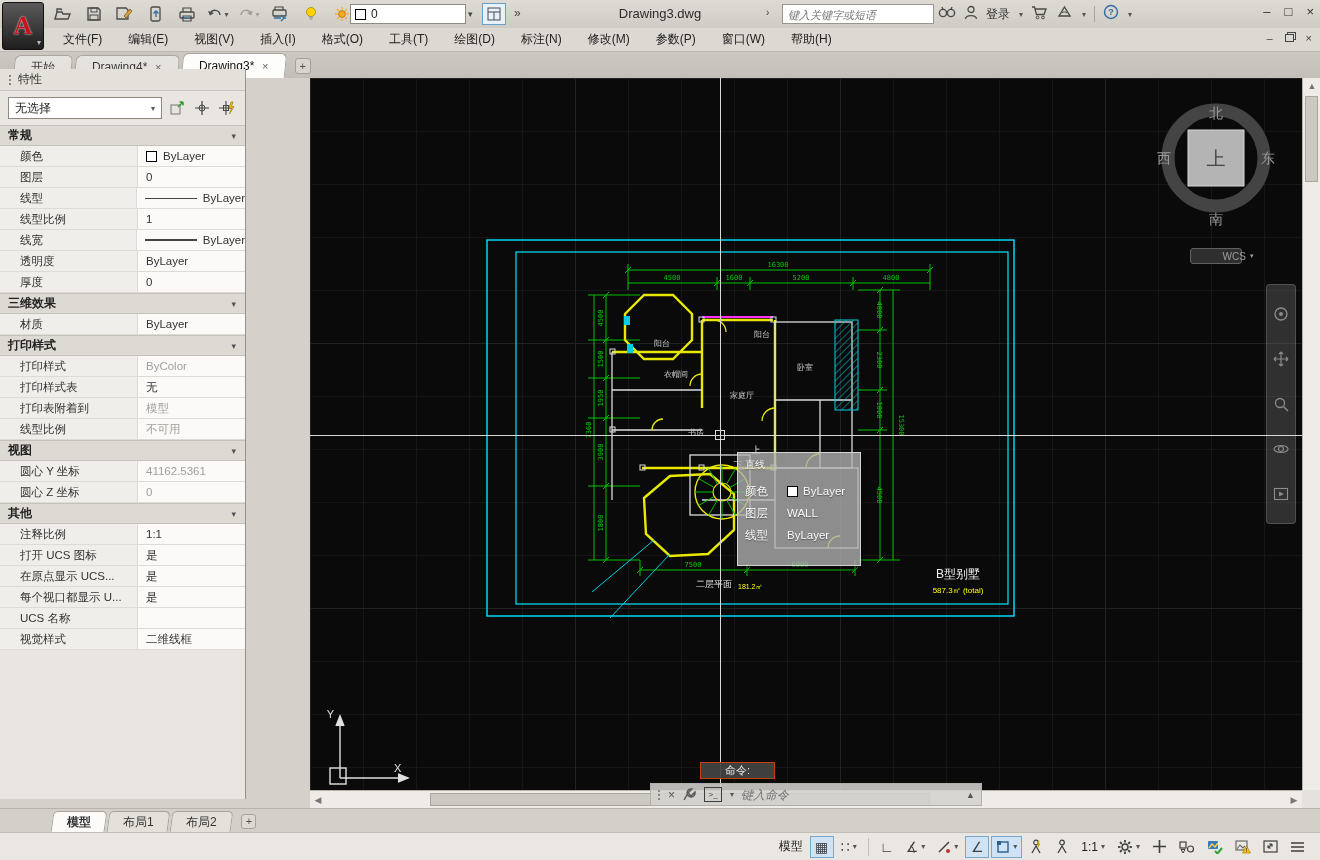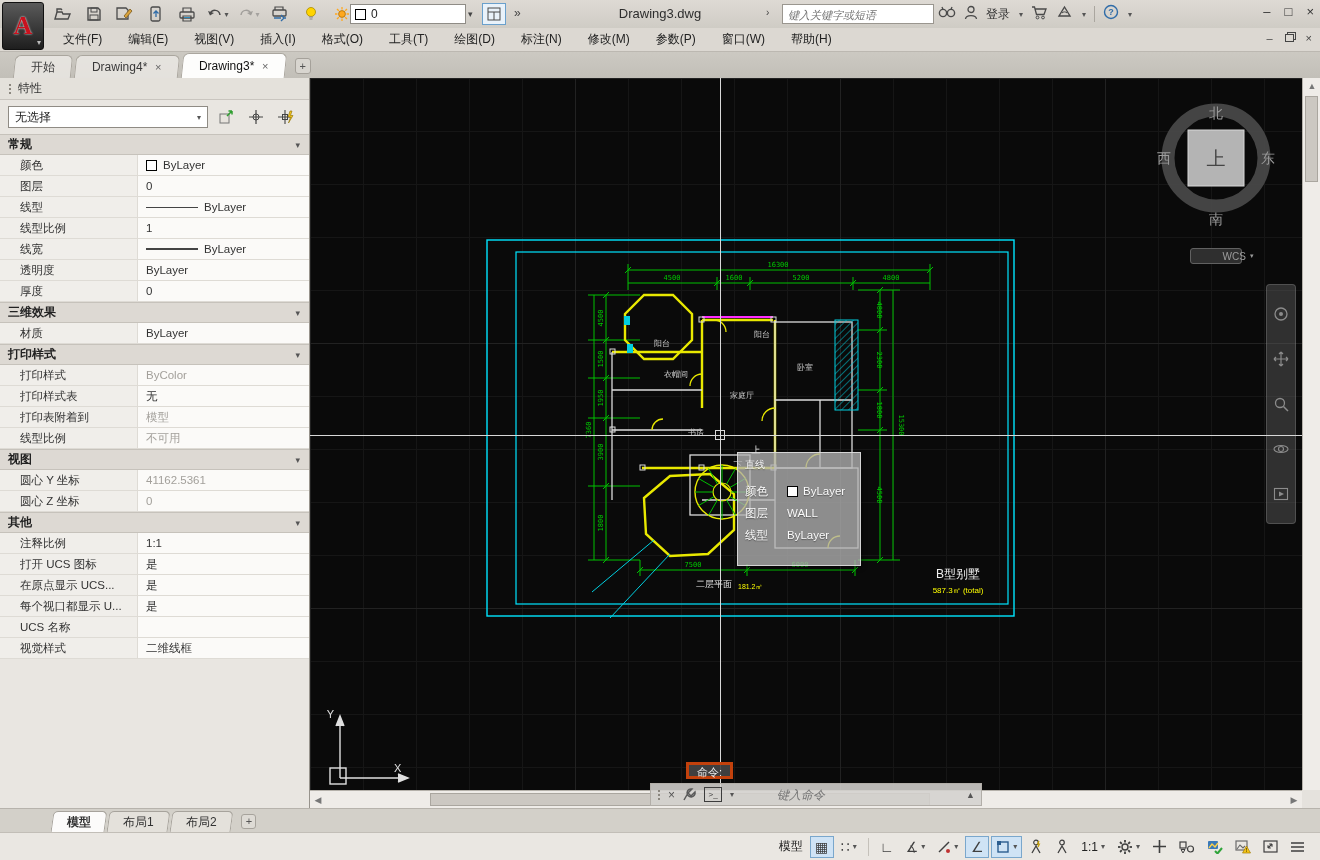--- a/index.html
+++ b/index.html
@@ -41,21 +41,21 @@
 
   
   .filetabs { position:absolute; top:52px; left:0; width:1320px; height:26px; background:linear-gradient(#ccc9c2,#c2bfb8); display:flex; align-items:flex-end; padding-left:14px; }
   .ftab { height:23px; display:flex; align-items:center; gap:8px; padding:0 16px; font-size:12px; color:#3a3a3a; background:rgba(236,234,230,.8); border:1px solid #aaa69e; border-bottom:0; border-radius:6px 6px 0 0; margin-right:3px; transform:skewX(-6deg); }
   .ftab > * { transform:skewX(6deg); }
   .ftab.active { background:#fdfdfc; height:25px; color:#111; }
   .ftab .x { color:#666; font-size:11px; }
   .ftab-add { margin-left:6px; margin-bottom:4px; width:16px; height:16px; background:#d8d5cf; border:1px solid #a5a19a; border-radius:3px; font-size:11px; color:#555; text-align:center; line-height:14px; }
 
   
-  .props { position:absolute; top:78px; left:0; width:310px; height:730px; background:#e9e6e1; border-right:1px solid #97938c; }
+  .props { position:absolute; top:69px; left:0; width:246px; height:730px; background:#e9e6e1; border-right:1px solid #97938c; }
   .props-title { height:22px; background:#e4e1db; border-bottom:1px solid #c9c5bf; font-size:12px; color:#333; display:flex; align-items:center; padding-left:8px; gap:6px; }
   .grip-dots { display:inline-block; width:4px; height:12px; background-image:radial-gradient(#8b877f 1px, transparent 1px); background-size:4px 4px; }
   .props-tools { height:34px; display:flex; align-items:center; padding:0 8px; gap:6px; }
   .sel-combo { width:200px; height:22px; background:#fff; border:1px solid #8f8b84; display:flex; align-items:center; justify-content:space-between; padding:0 6px; font-size:12px; color:#222; }
   .ptool { width:24px; height:22px; border:1px solid transparent; display:flex; align-items:center; justify-content:center; }
   .psec-h { height:21px; background:#ddd9d3; border-top:1px solid #c6c2bb; border-bottom:1px solid #c6c2bb; display:flex; align-items:center; justify-content:space-between; padding:0 9px 0 8px; font-size:12px; font-weight:bold; color:#222; }
   .psec-h .chev { font-size:9px; color:#555; font-weight:normal; }
   .prow { height:21px; display:flex; border-bottom:1px solid #dedbd5; font-size:11.5px; }
   .prow .pl { width:138px; padding-left:20px; color:#333; background:#f0eeea; border-right:1px solid #dedbd5; display:flex; align-items:center; }
   .prow .pv { flex:1; padding-left:8px; color:#333; background:#fbfaf8; display:flex; align-items:center; gap:6px; }
@@ -79,24 +79,24 @@
 
   .viewcube { position:absolute; left:844px; top:16px; z-index:4; }
   .wcs-chip { position:absolute; left:880px; top:170px; width:52px; height:16px; background:#2f2f2f; border:1px solid #616161; border-radius:3px; color:#9c9c9c; font-size:10px; display:flex; align-items:center; justify-content:center; gap:4px; z-index:4;padding-left:44px; }
   .navbar { position:absolute; left:956px; top:206px; width:30px; height:240px; background:rgba(95,95,95,.45); border:1px solid rgba(140,140,140,.35); border-radius:4px; z-index:4; display:flex; flex-direction:column; align-items:center; justify-content:space-around; padding:6px 0; }
   .navbar svg { opacity:.75; }
 
   .rollover { position:absolute; left:427px; top:374px; width:124px; height:114px; background:rgba(178,178,178,.78); border:1px solid rgba(225,225,225,.85); box-shadow:2px 2px 4px rgba(0,0,0,.4); z-index:8; padding:5px 7px; color:#fafafa; text-shadow:0 1px 1px rgba(40,40,40,.55); }
   .rollover .rt { font-size:10px; margin-bottom:8px; }
   .rollover .rrow { display:flex; align-items:center; font-size:11.5px; height:22px; }
   .rollover .rlab { width:42px; }
-  .cmd-chip { position:absolute; left:376px; top:684px; height:17px; padding:0 8px; background:rgba(68,68,68,.92); border:3px solid #c2410c; color:#eee; font-size:11px; line-height:15px; z-index:9; }
+  .cmd-chip { position:absolute; left:390px; top:684px; height:17px; padding:0 24px; background:rgba(68,68,68,.92); border:1px solid #c2410c; color:#eee; font-size:11px; line-height:15px; z-index:9; }
   .cmdbar { position:absolute; left:340px; top:705px; width:332px; height:23px; background:rgba(212,210,206,.88); border:1px solid #b2aea8; z-index:10; display:flex; align-items:center; gap:7px; padding:0 6px; }
   .cmdbar .x { color:#555; font-size:12px; }
-  .cmdbar input { flex:1; background:transparent; border:0; outline:none; font-style:italic; font-size:12px; color:#666; font-family:inherit;margin-left:36px; }
+  .cmdbar input { flex:1; background:transparent; border:0; outline:none; font-style:italic; font-size:12px; color:#666; font-family:inherit; }
   .cmdbar .upar { color:#555; font-size:9px; }
   .term-ic { width:18px; height:15px; border:1px solid #3c3c3c; font-size:8px; color:#3c3c3c; display:flex; align-items:center; justify-content:center; }
 
   
   .vscroll { position:absolute; left:992px; top:0; width:18px; height:730px; background:#efece8; border-left:1px solid #b5b1aa; }
   .vscroll .arr { position:absolute; left:0; width:18px; height:16px; color:#777; font-size:9px; text-align:center; line-height:16px; }
   .vscroll .thumb { position:absolute; left:2px; top:18px; width:13px; height:86px; background:#ccc8c2; border:1px solid #aaa69f; }
   .hscroll { position:absolute; left:0; top:712px; width:992px; height:18px; background:#efece8; border-top:1px solid #b5b1aa; }
   .hscroll .arr { position:absolute; top:0; width:16px; height:18px; color:#777; font-size:9px; text-align:center; line-height:18px; }
   .hscroll .thumb { position:absolute; top:2px; left:120px; width:500px; height:13px; background:#ccc8c2; border:1px solid #aaa69f; }

